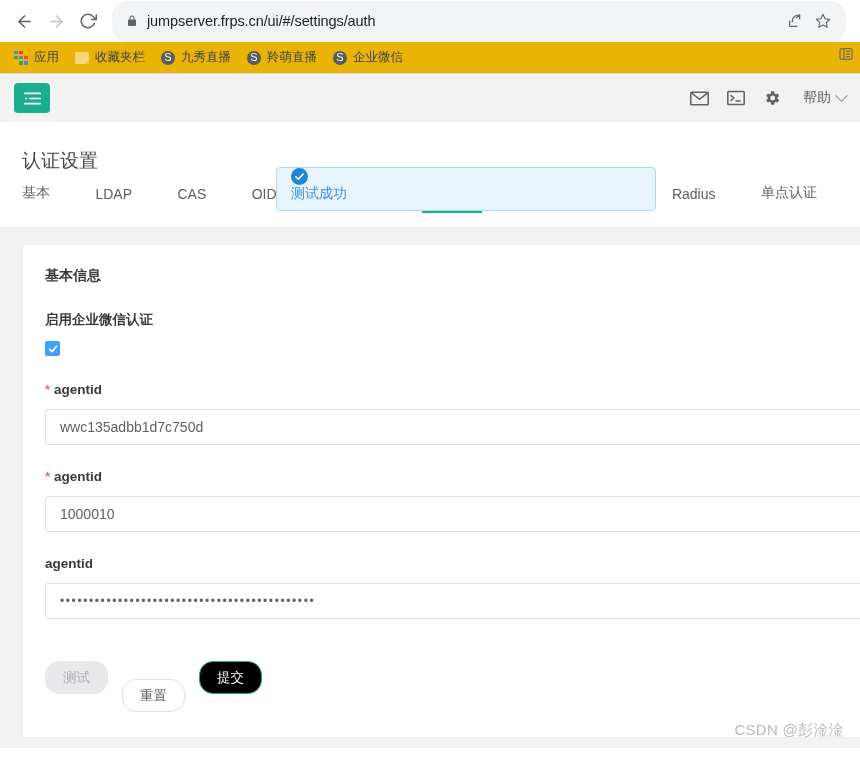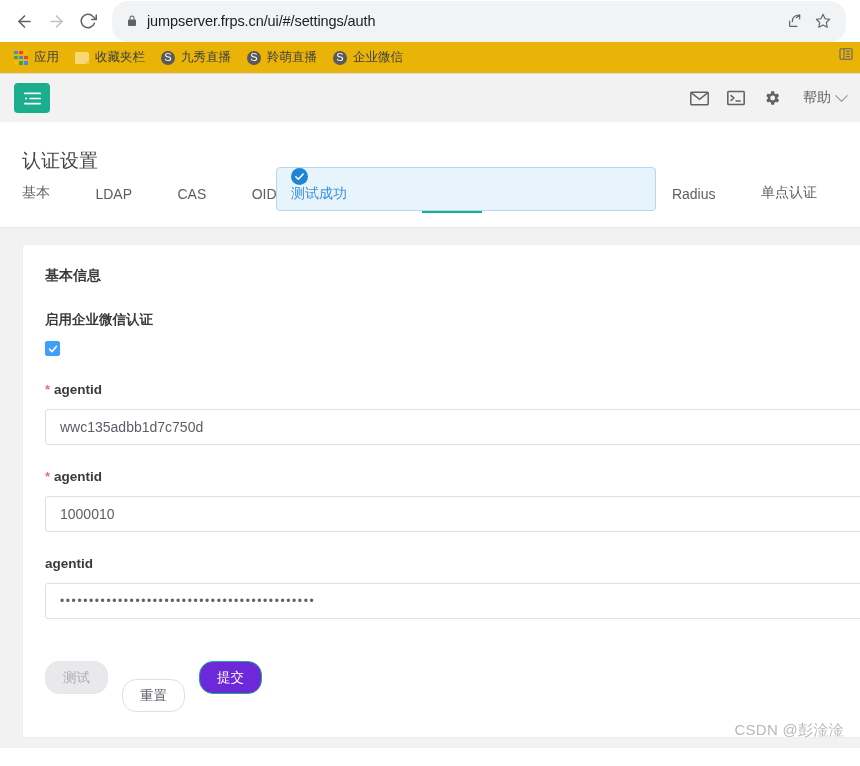--- a/index.html
+++ b/index.html
@@ -257,21 +257,21 @@
     display: flex; align-items: center; justify-content: center;
     border: 1px solid transparent;
   }
   .btn-disabled {
     background: #e9e9eb; border-color: #e4e7ed; color: #a8abb2;
   }
   .btn-default {
     background: #ffffff; border-color: #dcdfe6; color: #5a5e66; margin-top: 36px;
   }
   .btn-primary {
-    background: #6d28d9; border-color: #1aae8e; color: #ffffff;
+    background: #000000; border-color: #1aae8e; color: #ffffff;
   }
 
   .watermark {
     position: absolute;
     right: 16px; bottom: 8px;
     font-size: 15px;
     color: #b8b8b8;
     letter-spacing: 0.3px;
   }
 </style>

